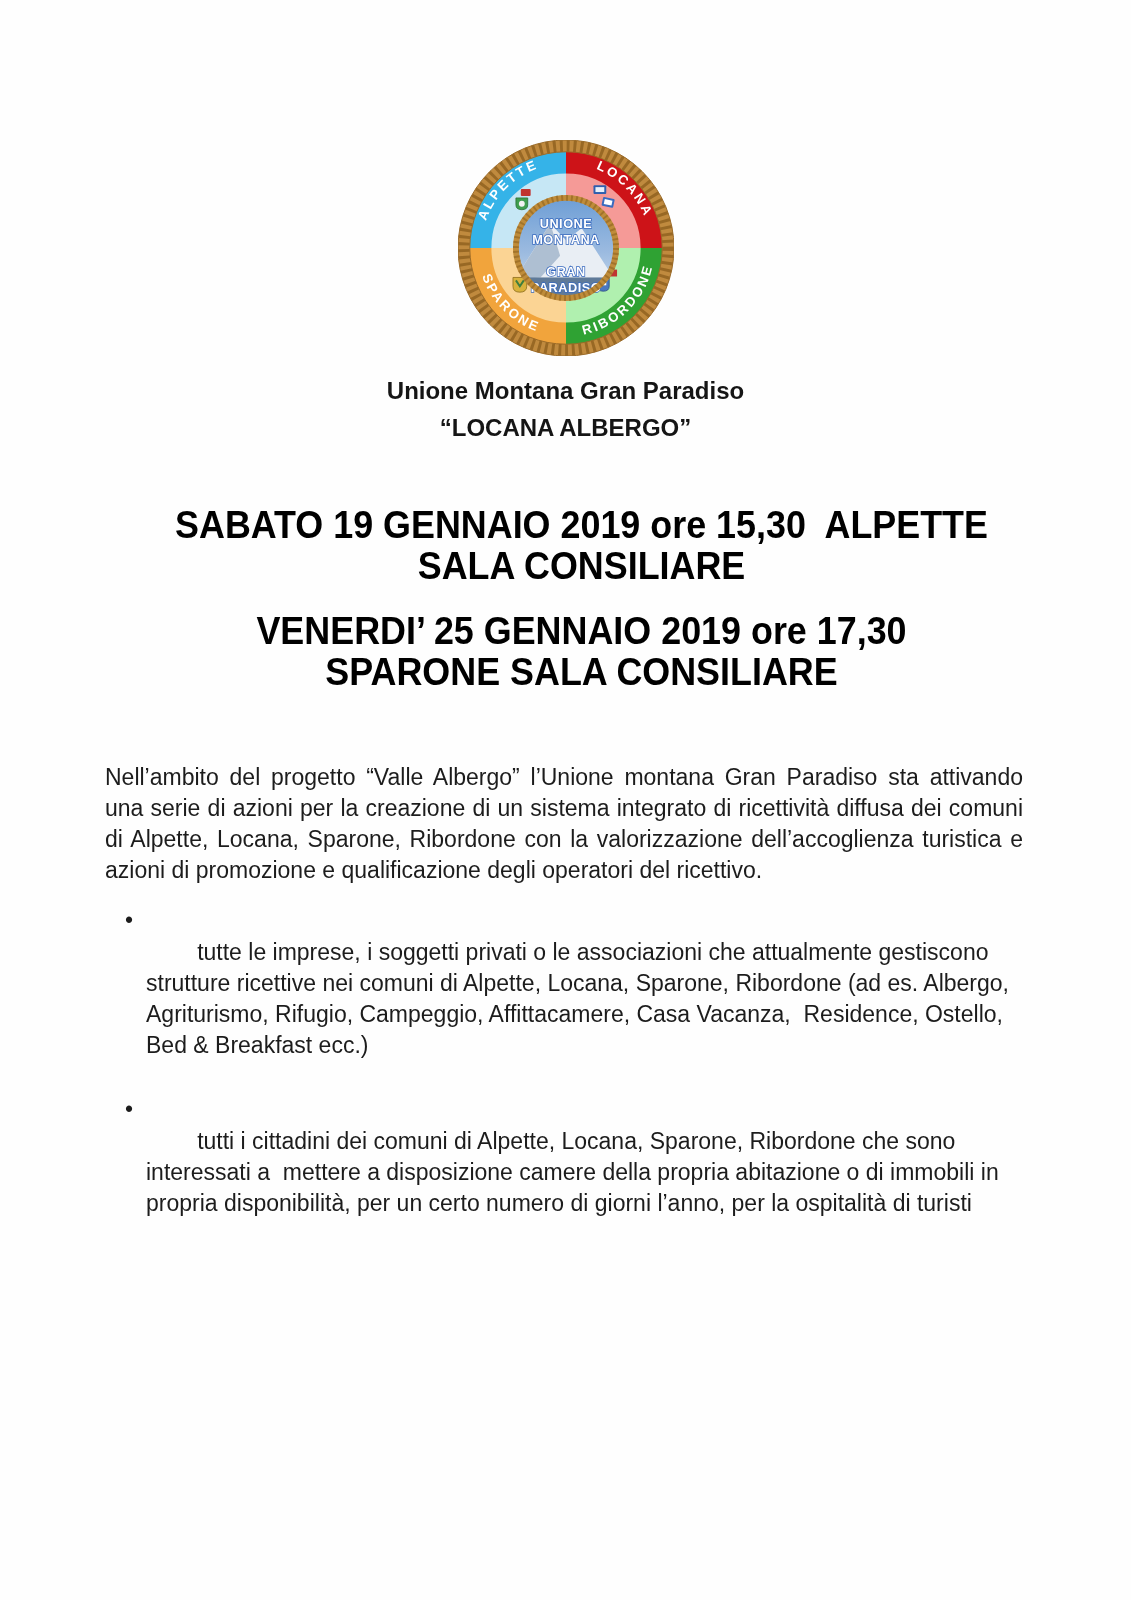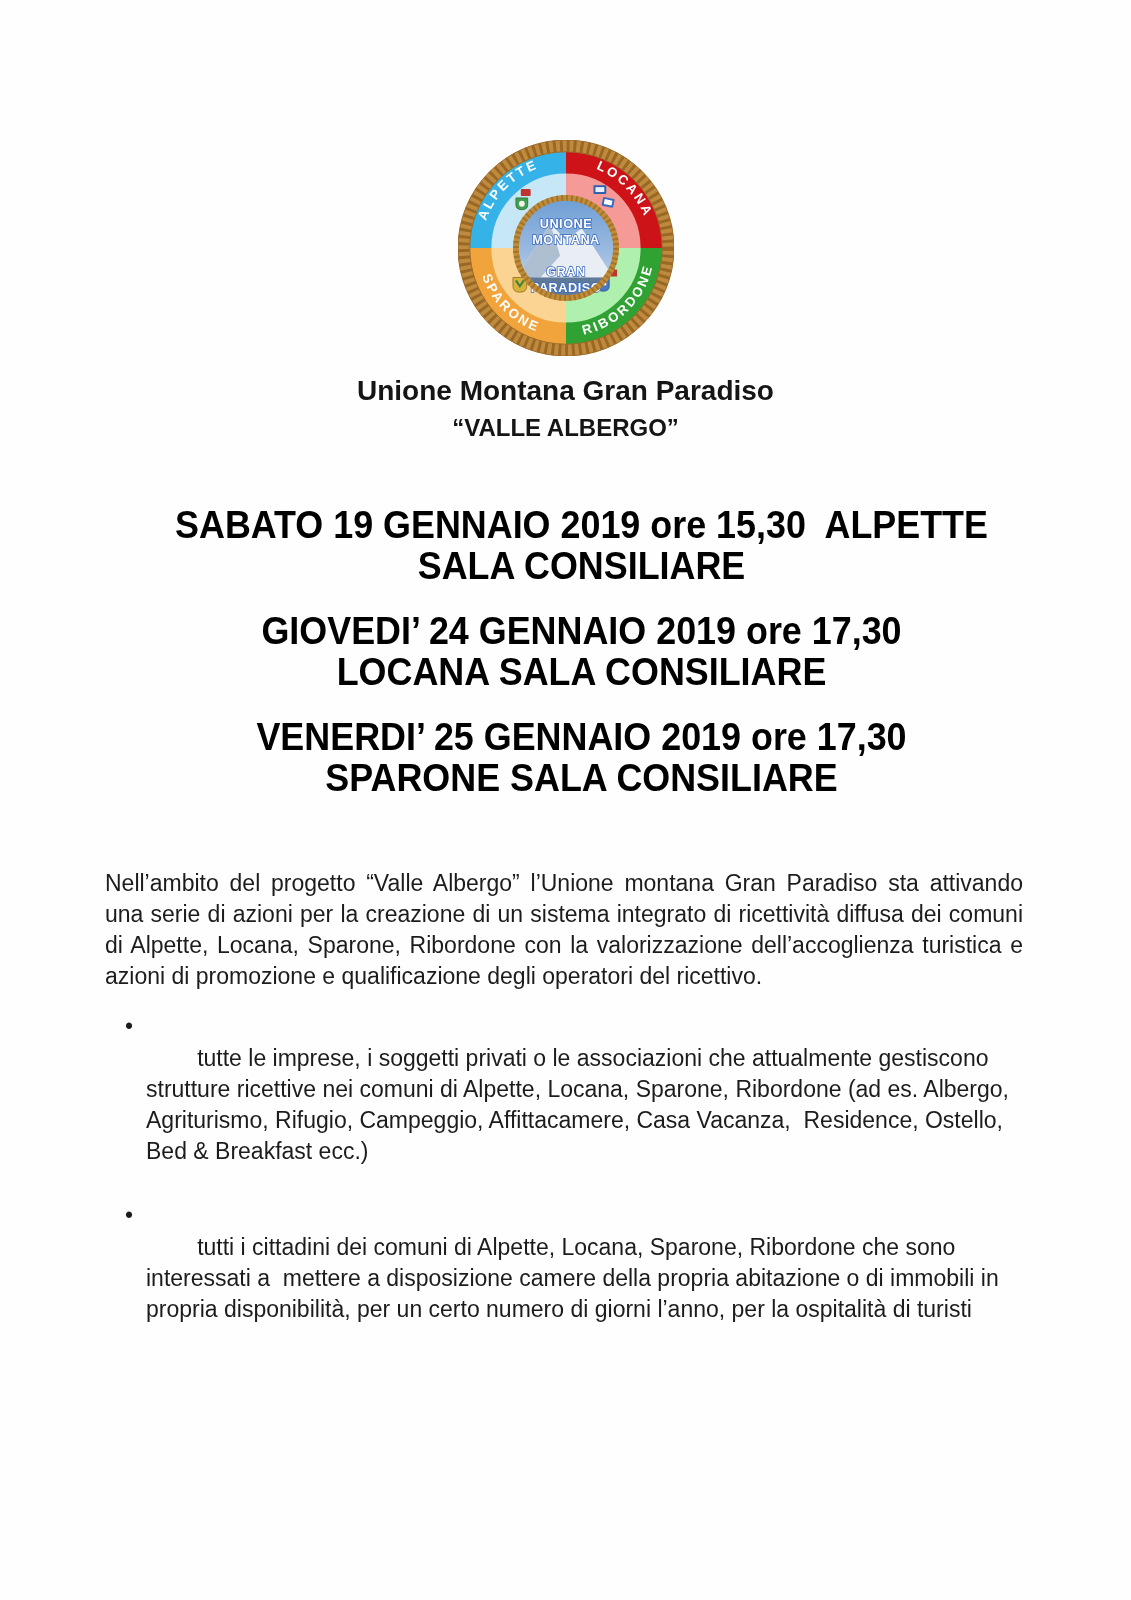--- a/index.html
+++ b/index.html
@@ -16,21 +16,21 @@
     background: #fefefe;
     overflow: hidden;
   }
   .logo-wrap {
     width: 216px;
     margin: 140px auto 0 auto;
   }
   .org-title {
     margin-top: 17px;
     text-align: center;
-    font-size: 28px;
+    font-size: 24px;
     line-height: 28px;
     font-weight: 700;
     color: #151515;
   }
   .project-title {
     margin-top: 9px;
     text-align: center;
     font-size: 24px;
     line-height: 28px;
     font-weight: 700;
@@ -165,30 +165,26 @@
       <g>
         <circle cx="110" cy="110" r="104" fill="none" stroke="#c08a3e" stroke-width="12"></circle>
         <circle cx="110" cy="110" r="104" fill="none" stroke="#7d5214" stroke-width="12" stroke-dasharray="3 4" opacity="0.6"></circle>
         <circle cx="110" cy="110" r="110" fill="none" stroke="#9a6a28" stroke-width="1"></circle>
         <circle cx="110" cy="110" r="98" fill="none" stroke="#9a6a28" stroke-width="1"></circle>
       </g>
     </svg>
   </div>
 
   <div class="org-title">Unione Montana Gran Paradiso</div>
-  <div class="project-title">“VALLE ALBERGO”</div>
+  <div class="project-title">“LOCANA ALBERGO”</div>
 
   <div class="meetings">
     <div class="meeting">
       <div class="hline">SABATO 19 GENNAIO 2019 ore 15,30  ALPETTE</div>
       <div class="hline">SALA CONSILIARE</div>
-    </div>
-    <div class="meeting">
-      <div class="hline">GIOVEDI’ 24 GENNAIO 2019 ore 17,30</div>
-      <div class="hline">LOCANA SALA CONSILIARE</div>
     </div>
     <div class="meeting">
       <div class="hline">VENERDI’ 25 GENNAIO 2019 ore 17,30</div>
       <div class="hline">SPARONE SALA CONSILIARE</div>
     </div>
   </div>
 
   <div class="content">
     <p class="para">Nell’ambito del progetto “Valle Albergo” l’Unione montana Gran Paradiso sta attivando una serie di azioni per la creazione di un sistema integrato di ricettività diffusa dei comuni di Alpette, Locana, Sparone, Ribordone con la valorizzazione dell’accoglienza turistica e azioni di promozione e qualificazione degli operatori del ricettivo.</p>
     <ul class="invitees">

